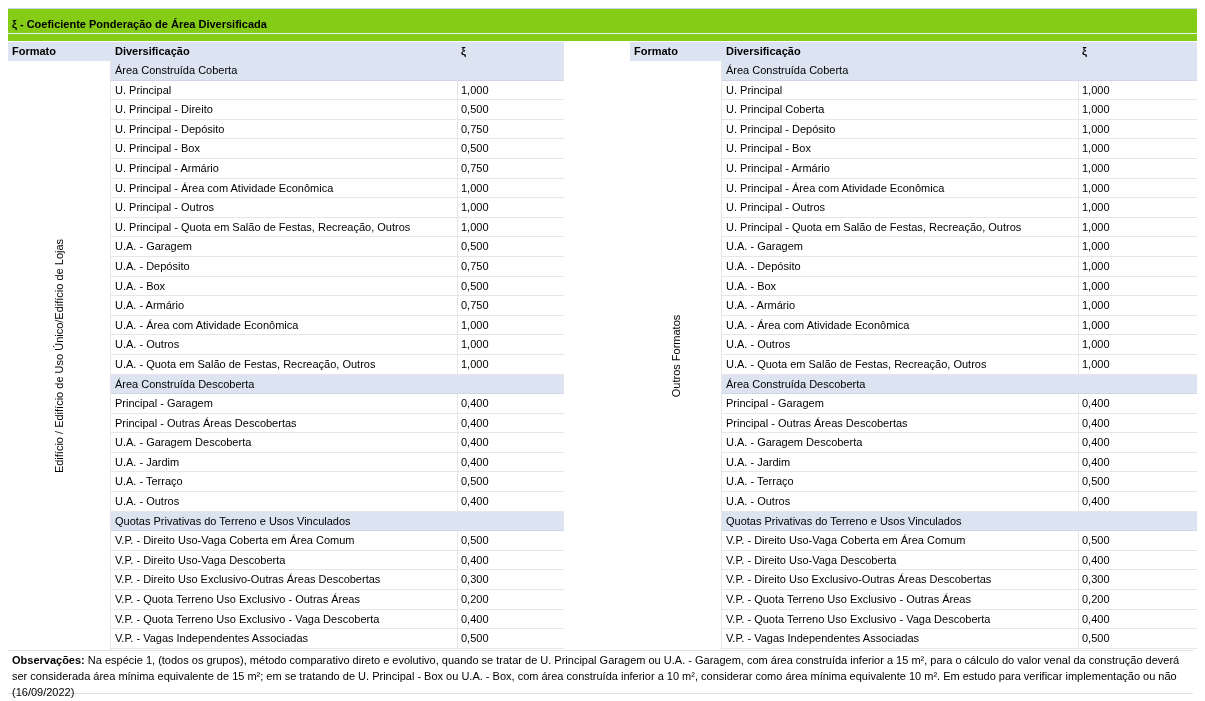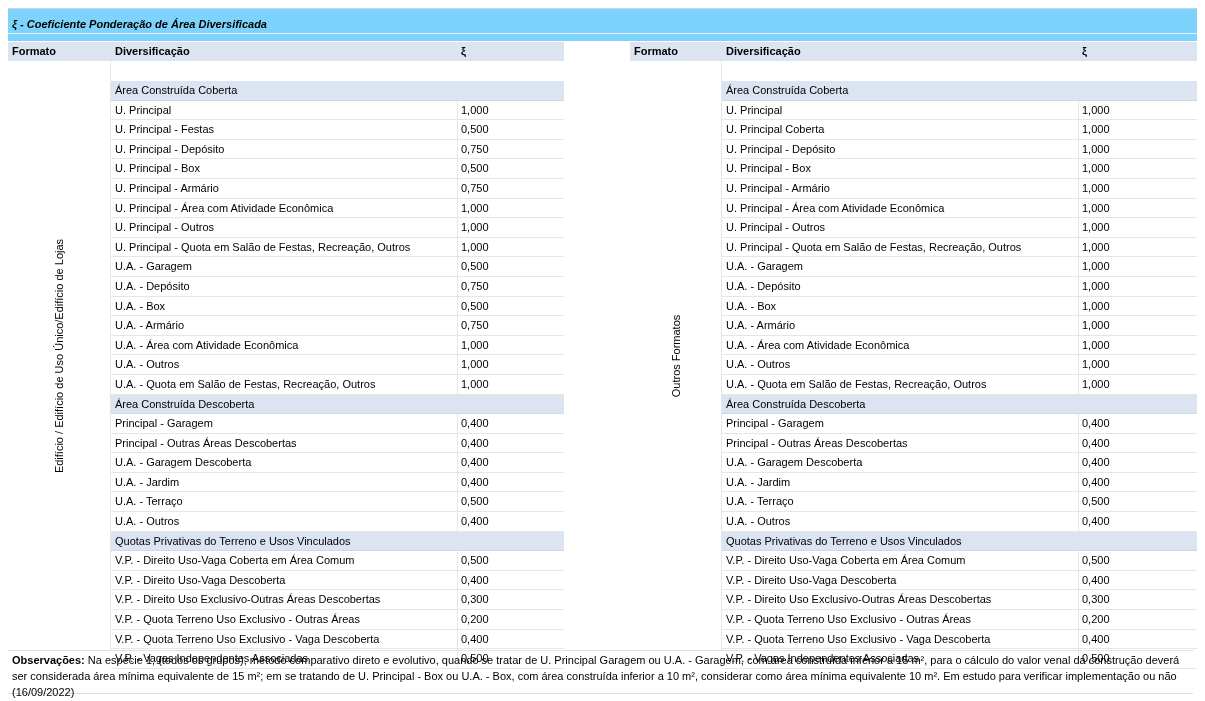--- a/index.html
+++ b/index.html
@@ -3,21 +3,21 @@
 <meta charset="utf-8">
 <style>
   html, body { margin: 0; padding: 0; background: #ffffff; }
   body {
     width: 1205px; height: 701px; position: relative; overflow: hidden;
     font-family: "Liberation Sans", "DejaVu Sans", sans-serif;
     font-size: 11px; color: #000;
   }
   .title-band {
     position: absolute; left: 8px; top: 8px; width: 1189px; height: 32px;
-    background: #7dd3fc; border-top: 1px solid #c9d3e6; font-style: italic;
+    background: #84cc16; border-top: 1px solid #c9d3e6;
   }
   .title-text {
     position: absolute; left: 4px; top: 9px; font-weight: bold; font-size: 11px;
   }
   .title-band .stripe { position: absolute; left: 0; right: 0; top: 24px; height: 1px; background: #e8edf6; }
 
   .panel { position: absolute; top: 42px; }
   .panel-left { left: 8px; width: 556px; }
   .panel-right { left: 630px; width: 567px; }
 
@@ -28,21 +28,21 @@
   .hdr-row { position: absolute; top: 0; height: 19px; left: 0; right: 0; background: #dce4f2; }
   .hdr-cell { position: absolute; top: 3px; font-weight: bold; }
 
   .fmt-col { position: absolute; top: 19px; background: #fff; border-right: 1px solid #e6e6e6; }
   .fmt-label {
     position: absolute; left: 50%; top: 50%;
     transform: translate(-50%, -50%) rotate(-90deg);
     white-space: nowrap; font-size: 11px;
   }
 
-  .rows { position: absolute; top: 19px; margin-top: 20px; }
+  .rows { position: absolute; top: 19px; }
   .row { position: relative; height: 19.6px; border-bottom: 1px solid #e6e6e6; box-sizing: border-box; }
   .row.section { background: #dce4f2; border-bottom: 1px solid #d0d8e8; }
   .row .lbl { position: absolute; left: 4px; top: 3px; white-space: nowrap; }
   .row .val { position: absolute; top: 3px; }
   .row .vsep { position: absolute; top: 0; bottom: 0; width: 1px; background: #e6e6e6; }
 
   .notes {
     position: absolute; left: 8px; top: 650px; width: 1185px; height: 44px;
     border-top: 1px solid #e0e0e0; border-bottom: 1px solid #e0e0e0;
     padding: 1px 4px; line-height: 16px; font-size: 11px;
@@ -72,21 +72,21 @@
   <div class="rows" id="left-rows" style="left:103px; width:453px;">
       <div class="row section">
         <span class="lbl">Área Construída Coberta</span>
       </div>
       <div class="row">
         <span class="lbl">U. Principal</span>
         <div class="vsep" style="left: 346px;"></div>
         <span class="val" style="left: 350px;">1,000</span>
       </div>
       <div class="row">
-        <span class="lbl">U. Principal - Festas</span>
+        <span class="lbl">U. Principal - Direito</span>
         <div class="vsep" style="left: 346px;"></div>
         <span class="val" style="left: 350px;">0,500</span>
       </div>
       <div class="row">
         <span class="lbl">U. Principal - Depósito</span>
         <div class="vsep" style="left: 346px;"></div>
         <span class="val" style="left: 350px;">0,750</span>
       </div>
       <div class="row">
         <span class="lbl">U. Principal - Box</span>

